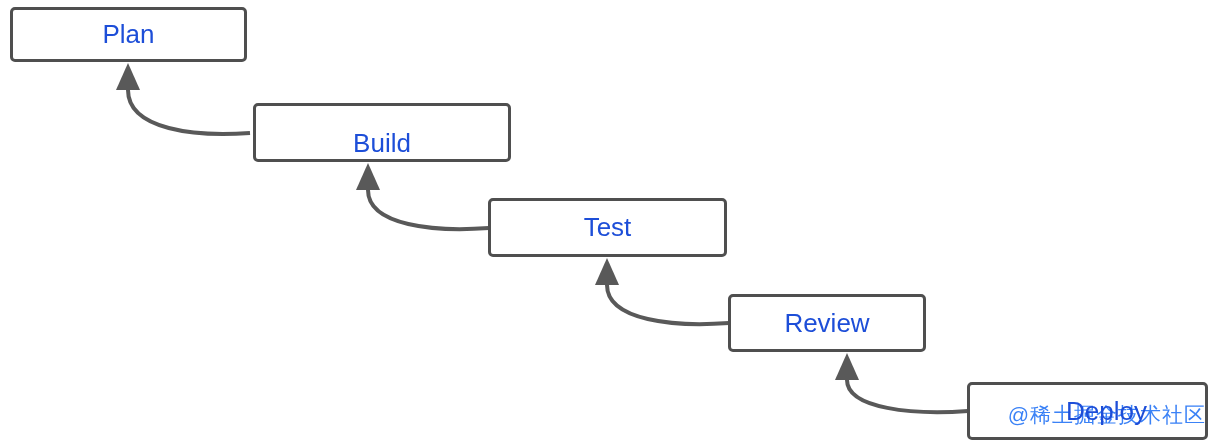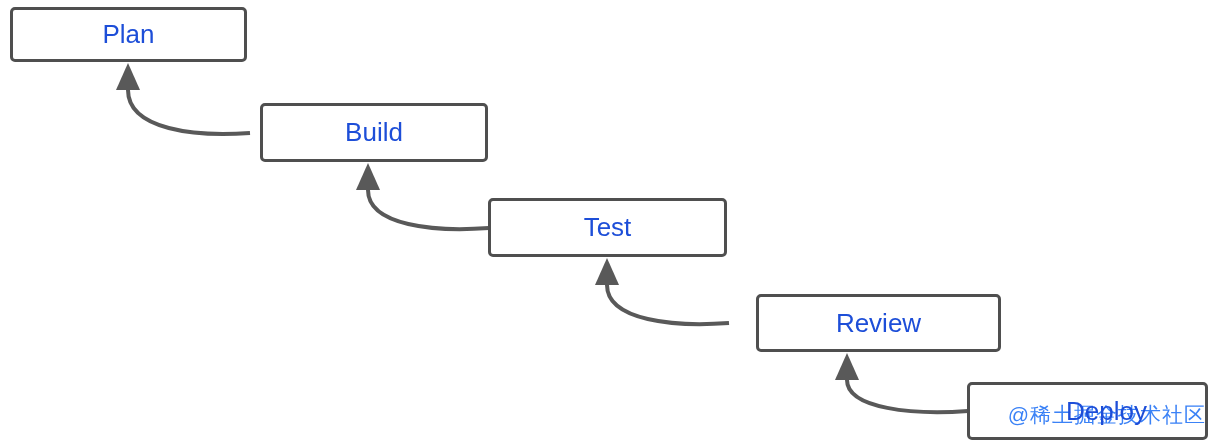--- a/index.html
+++ b/index.html
@@ -40,23 +40,23 @@
     background: transparent;
     border: 3px solid #4f4f4f;
     border-radius: 5px;
     display: flex;
     align-items: center;
     justify-content: center;
     font-size: 26px;
     color: #1d4ed8;
   }
   .node-plan   { left: 10px;  top: 7px;   width: 237px; height: 55px; }
-  .node-build  { left: 260px; top: 103px; width: 228px; height: 59px; }
+  .node-build  { left: 253px; top: 103px; width: 258px; height: 59px; align-items: flex-end; }
   .node-test   { left: 488px; top: 198px; width: 239px; height: 59px; justify-content: center; }
-  .node-review { left: 728px; top: 294px; width: 245px; height: 58px; margin-left: 28px; }
+  .node-review { left: 728px; top: 294px; width: 198px; height: 58px; }
   .node-deploy { left: 967px; top: 382px; width: 241px; height: 58px; padding-left: 38px; }
   .node-label {
     position: relative;
     z-index: 3;
   }
 </style>
 </head>
 <body>
 
 <div class="canvas">

